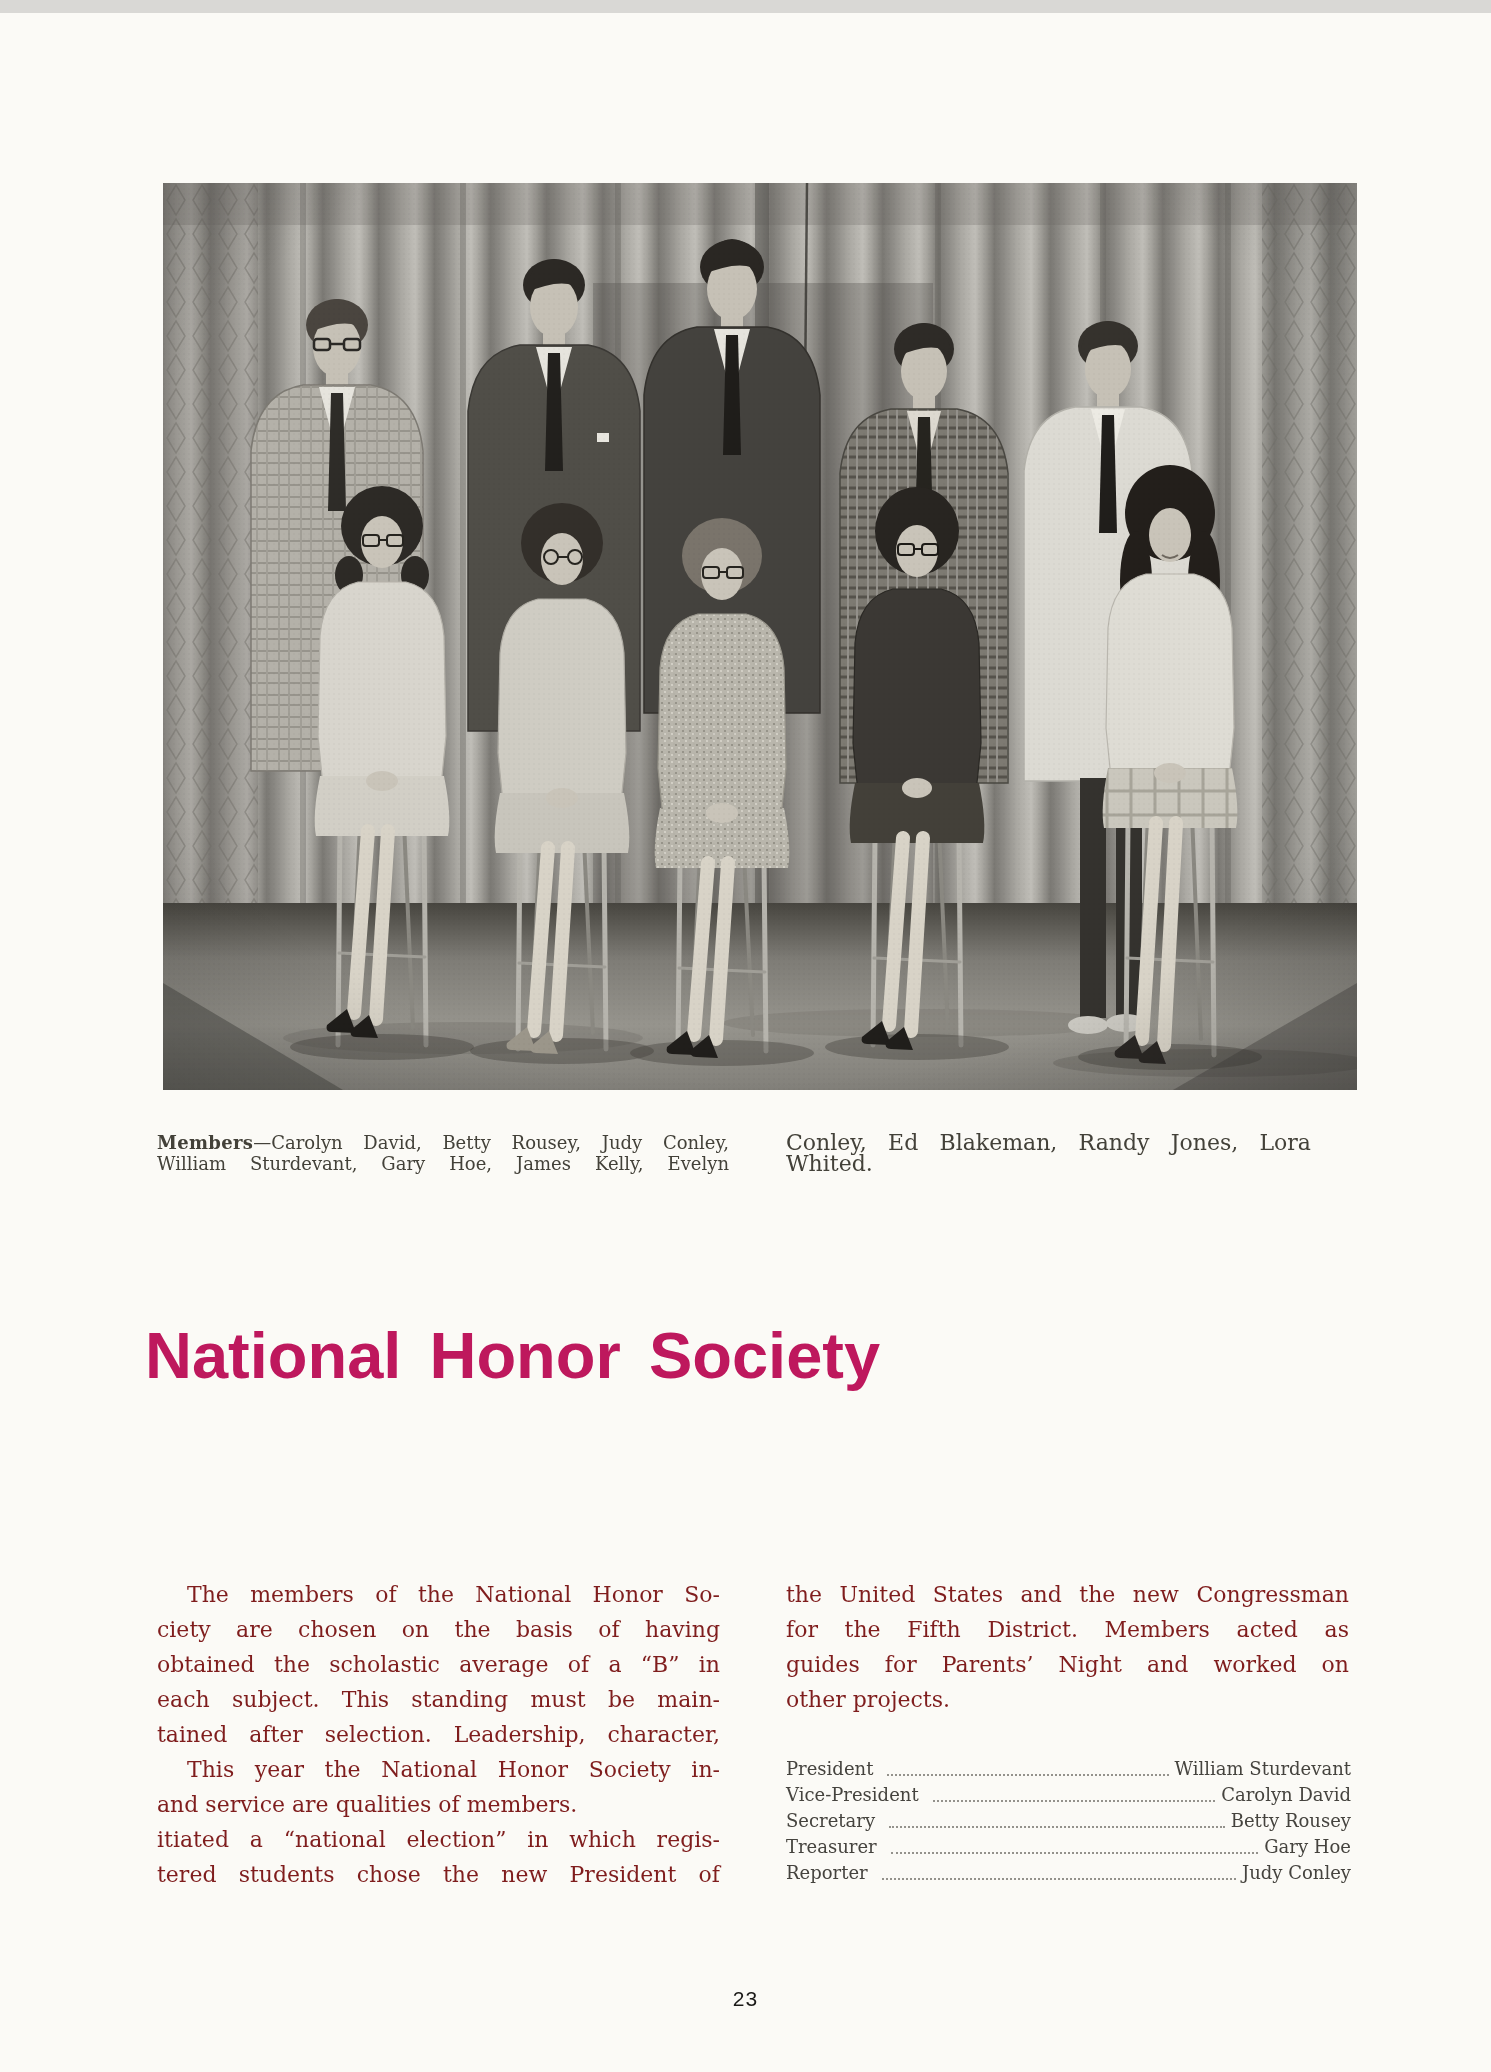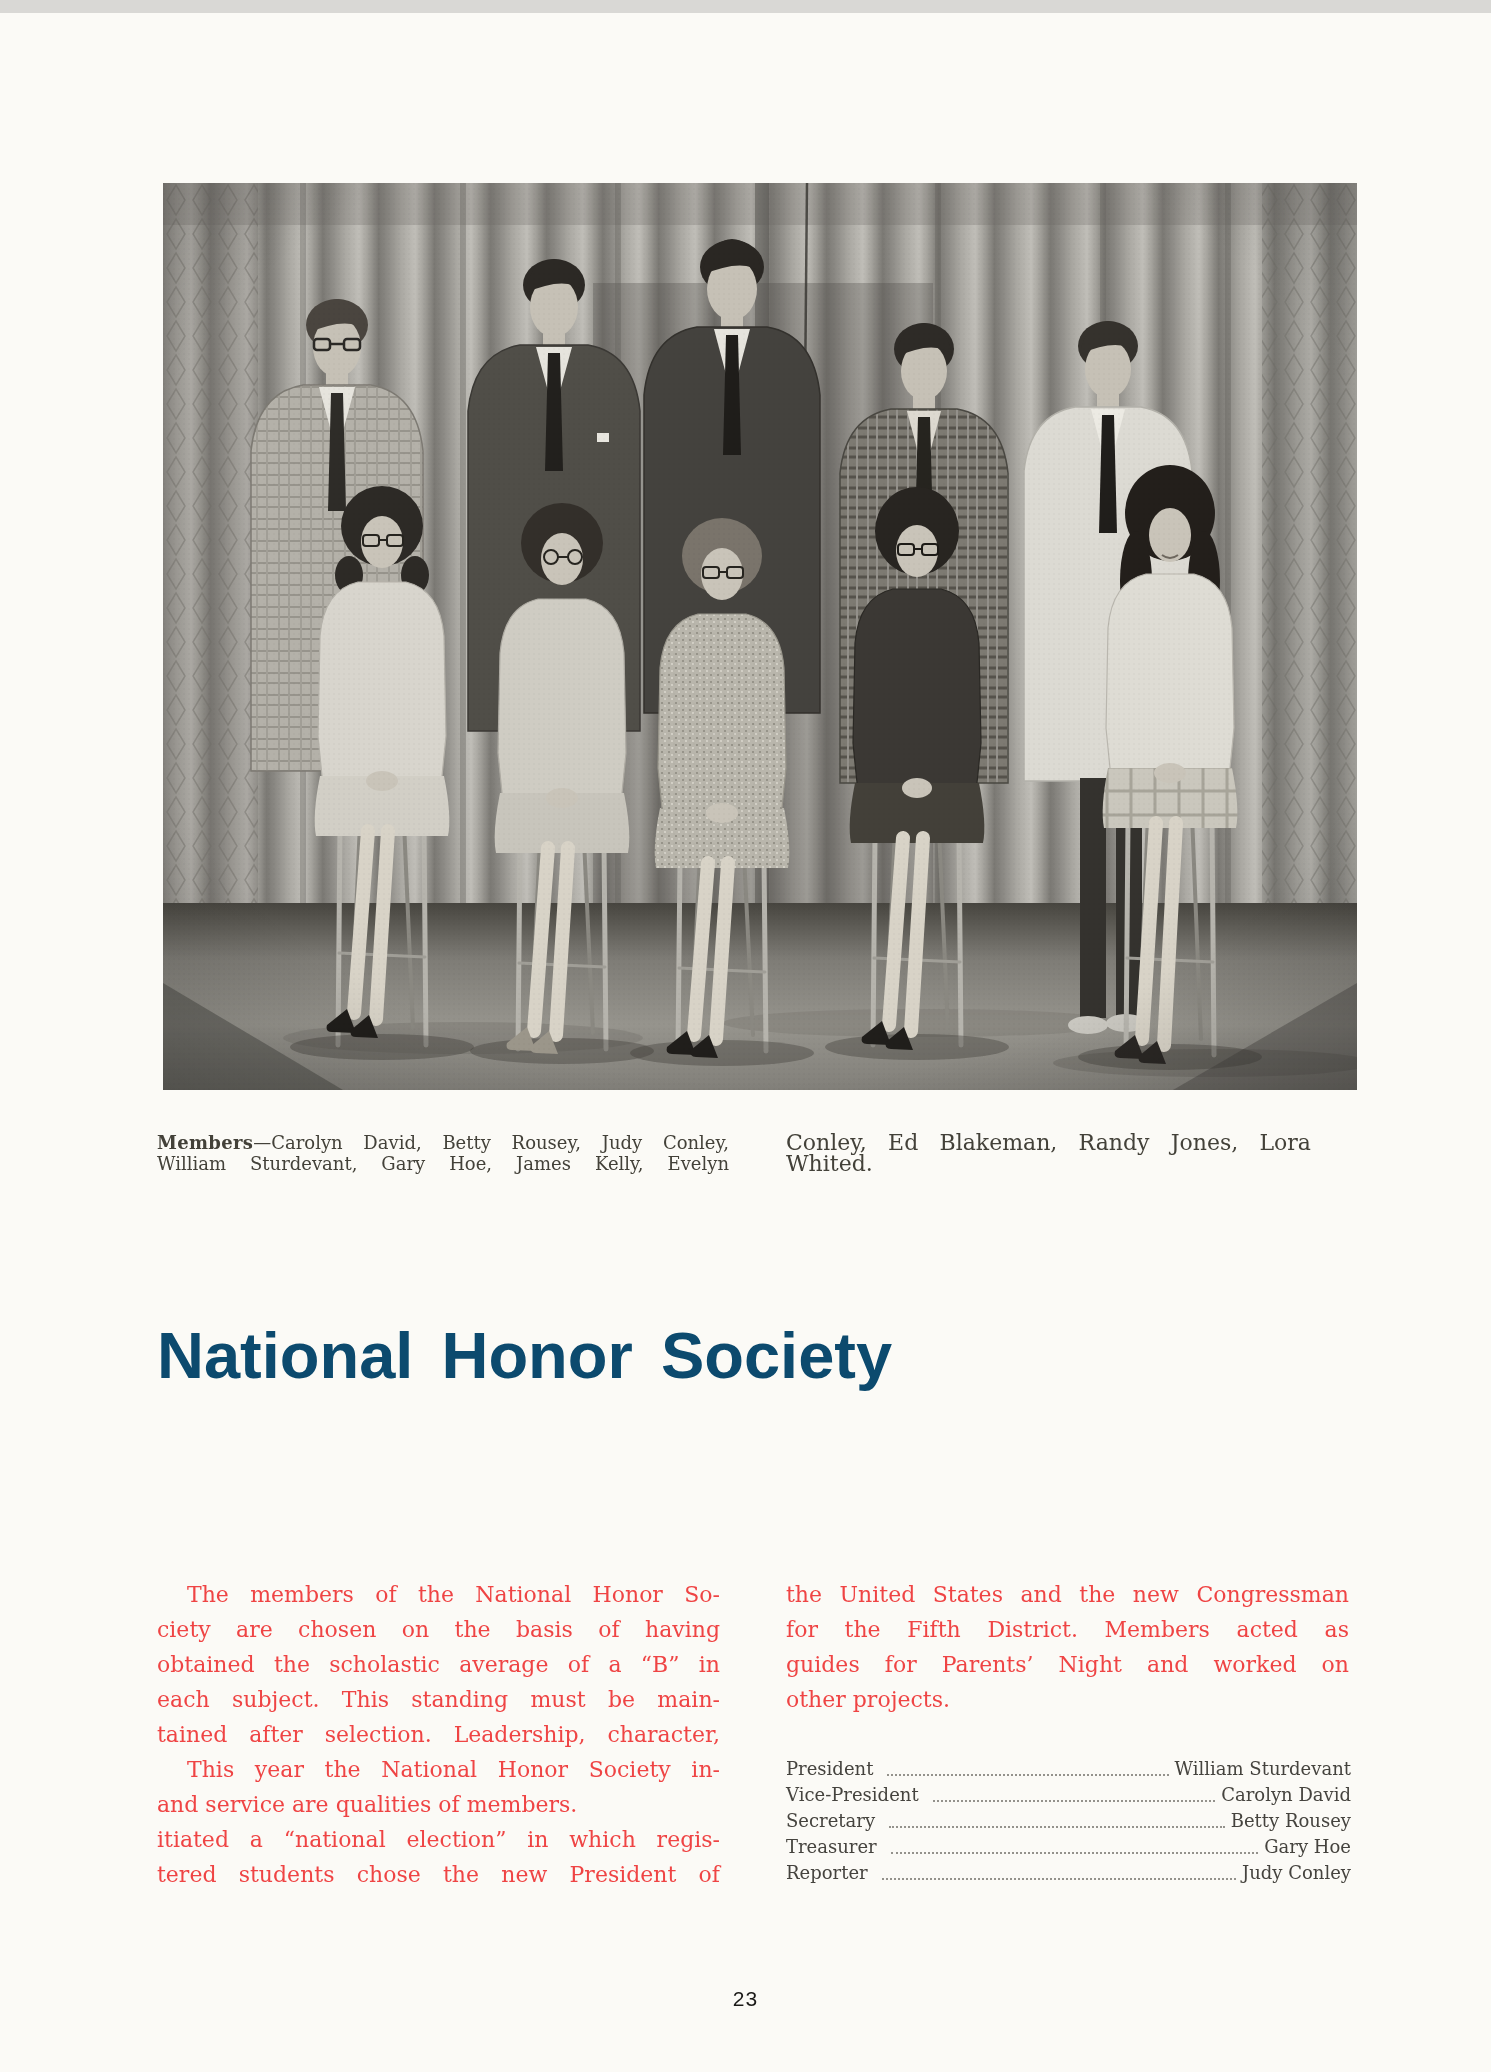--- a/index.html
+++ b/index.html
@@ -12,27 +12,27 @@
   .photo{position:absolute;left:163px;top:170px;width:1194px;height:907px;}
   .photo svg{display:block;width:100%;height:100%;}
   
   .caption-left{position:absolute;left:157px;top:1119px;width:572px;
     font-size:18px;line-height:21px;color:#434139;}
   .caption-right{position:absolute;left:786px;top:1119px;width:525px;
     font-size:22px;line-height:21px;color:#434139;}
   .jl{text-align:justify;text-align-last:justify;}
   .cap-bold{font-weight:bold;letter-spacing:.3px;}
   
-  .headline{position:absolute;left:157px;top:1266px;
+  .headline{position:absolute;left:145px;top:1266px;
     font-family:"Liberation Sans", sans-serif;font-weight:bold;
     font-size:65px;line-height:65px;letter-spacing:0px;word-spacing:10px;
-    color:#0c4a6e;white-space:nowrap;}
+    color:#be185d;white-space:nowrap;}
   
   .col{position:absolute;top:1564px;width:563px;font-size:22px;line-height:35px;color:#454publ340;}
-  .col{color:#ef4444;}
+  .col{color:#7f1d1d;}
   .col-left{left:157px;}
   .col-right{left:786px;}
   .bl{text-align:justify;text-align-last:justify;height:35px;overflow:visible;}
   .bl.end{text-align-last:left;}
   .bl.ind{text-indent:30px;}
   
   .officers{position:absolute;left:786px;top:1743px;width:565px;
     font-size:18px;color:#45433e;}
   .orow{display:flex;line-height:26px;height:26px;}
   .oleader{flex:1;align-self:flex-end;margin:0 6px 6px 14px;

